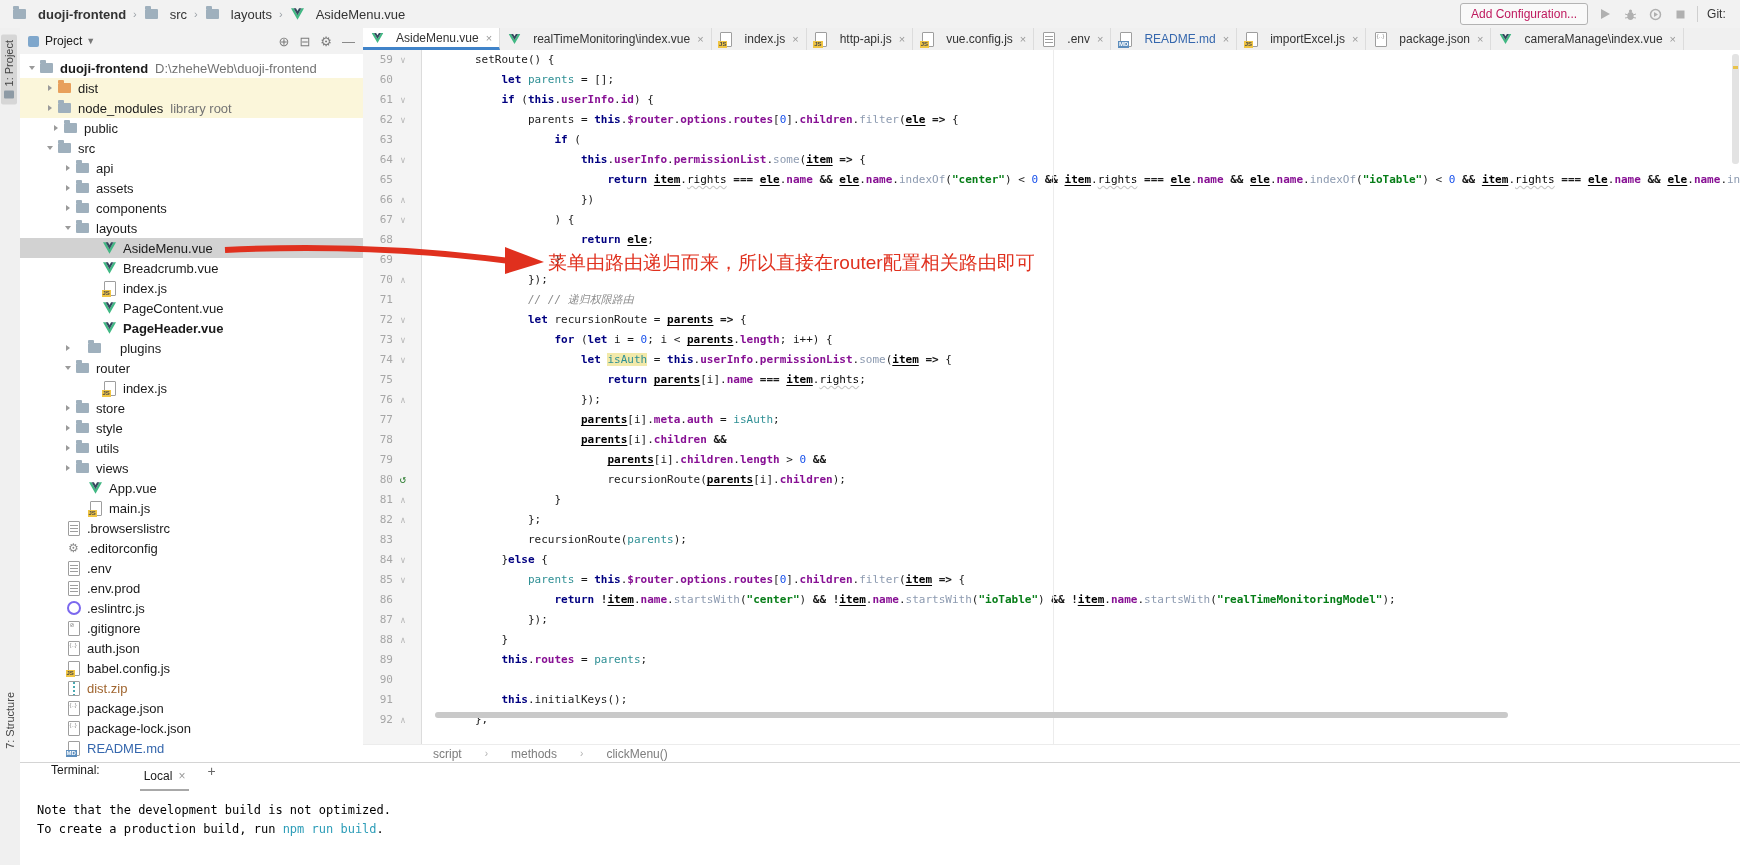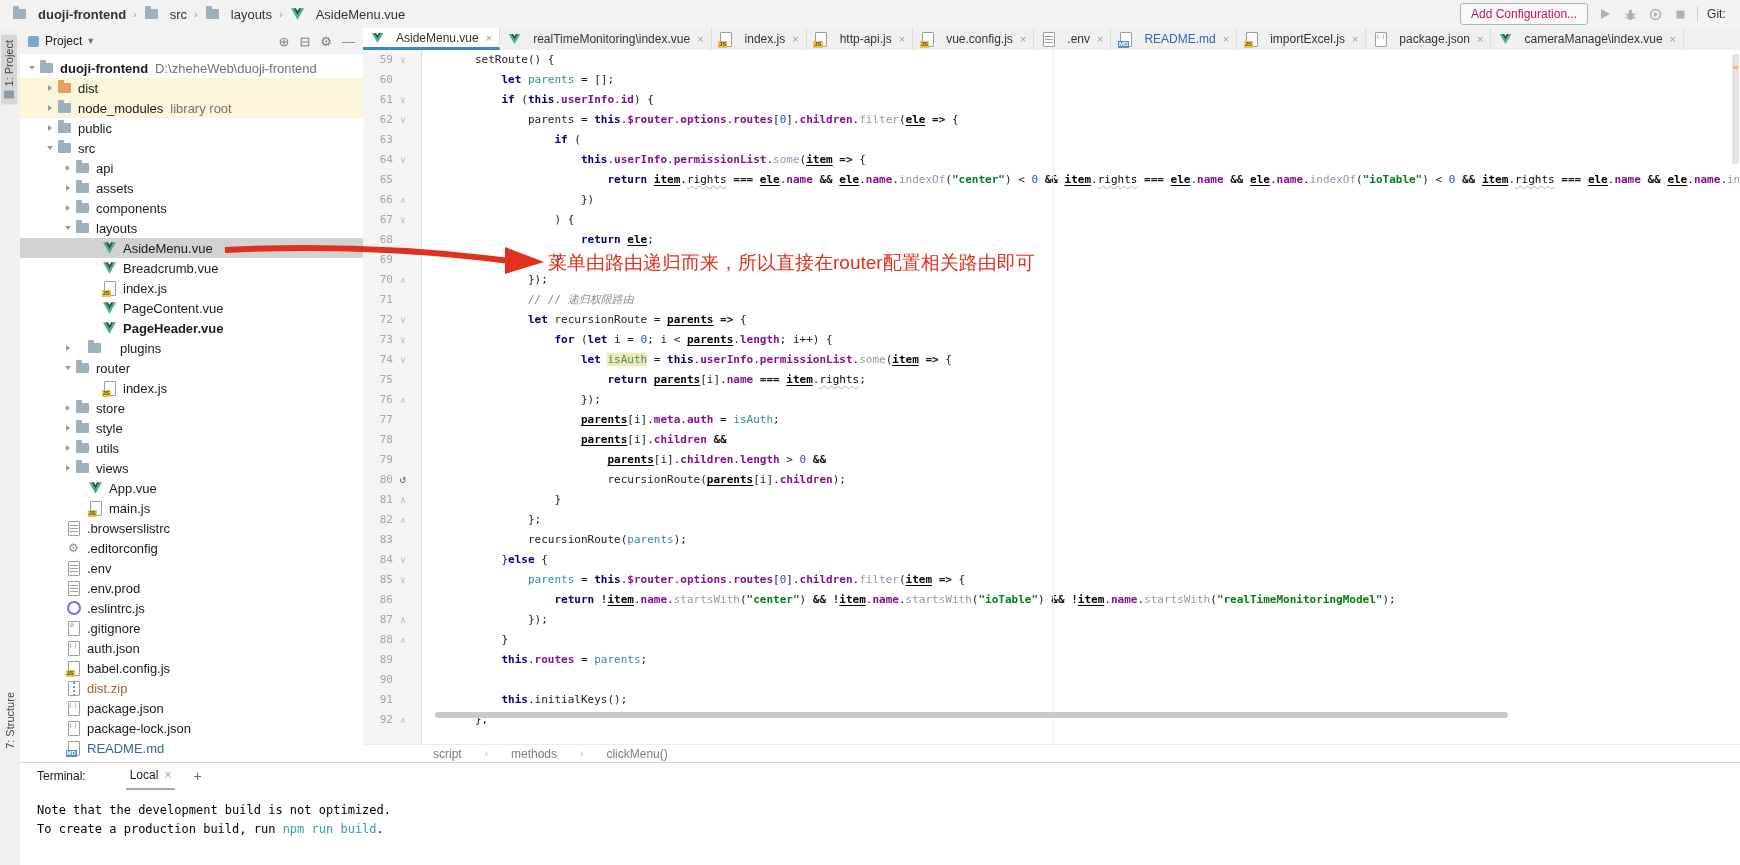--- a/index.html
+++ b/index.html
@@ -93,21 +93,21 @@
   #stripe-mark{position:absolute;right:2px;top:38px;width:5px;height:3px;background:#e8c34c;}
   #ebc{position:absolute;left:0;top:716px;width:1377px;height:18px;border-top:1px solid #ececec;
        display:flex;align-items:center;font-size:12px;color:#7d7d7d;padding-left:70px;box-sizing:border-box;gap:23px;}
   #ebc .sep{color:#b0b0b0;font-size:10px;}
   
   #arrow-svg{position:absolute;left:0;top:0;width:1740px;height:865px;pointer-events:none;z-index:40;}
   #annotation{position:absolute;left:548px;top:250px;z-index:41;font-size:19px;color:#e0301e;
               font-family:"Liberation Sans",sans-serif;white-space:nowrap;}
   
   #terminal{position:absolute;left:20px;top:762px;width:1720px;height:103px;background:#fff;border-top:1px solid #d4d4d4;}
-  #term-header{height:26px;display:flex;align-items:center;font-size:12px;color:#1a1a1a;padding-left:17px;}
+  #term-header{height:26px;display:flex;font-size:12px;color:#1a1a1a;padding-left:31px;}
   #term-tab{margin-left:40px;display:flex;align-items:center;gap:6px;height:26px;
             border-bottom:2px solid #a8a8a8;padding:0 4px;}
   #term-tab .close{color:#9a9a9a;}
   #term-plus{margin-left:18px;color:#666;font-size:14px;}
   #term-body{padding:12px 0 0 17px;font-family:"DejaVu Sans Mono",monospace;font-size:12px;line-height:19px;color:#000;}
   .tk-cmd{color:#2d9db8;}
 </style>
 </head>
 <body>
 
@@ -222,21 +222,21 @@
         <div class="trow hl" style="padding-left: 22px;">
           <span class="chev closed">
             <i></i>
           </span>
           <span class="ticon">
             <span class="folder"></span>
           </span>
           <span>node_modules</span>
           <span class="extra">library root</span>
         </div>
-        <div class="trow" style="padding-left: 22px;">
+        <div class="trow" style="padding-left: 28px;">
           <span class="chev closed">
             <i></i>
           </span>
           <span class="ticon">
             <span class="folder"></span>
           </span>
           <span>public</span>
         </div>
         <div class="trow" style="padding-left: 22px;">
           <span class="chev open">

